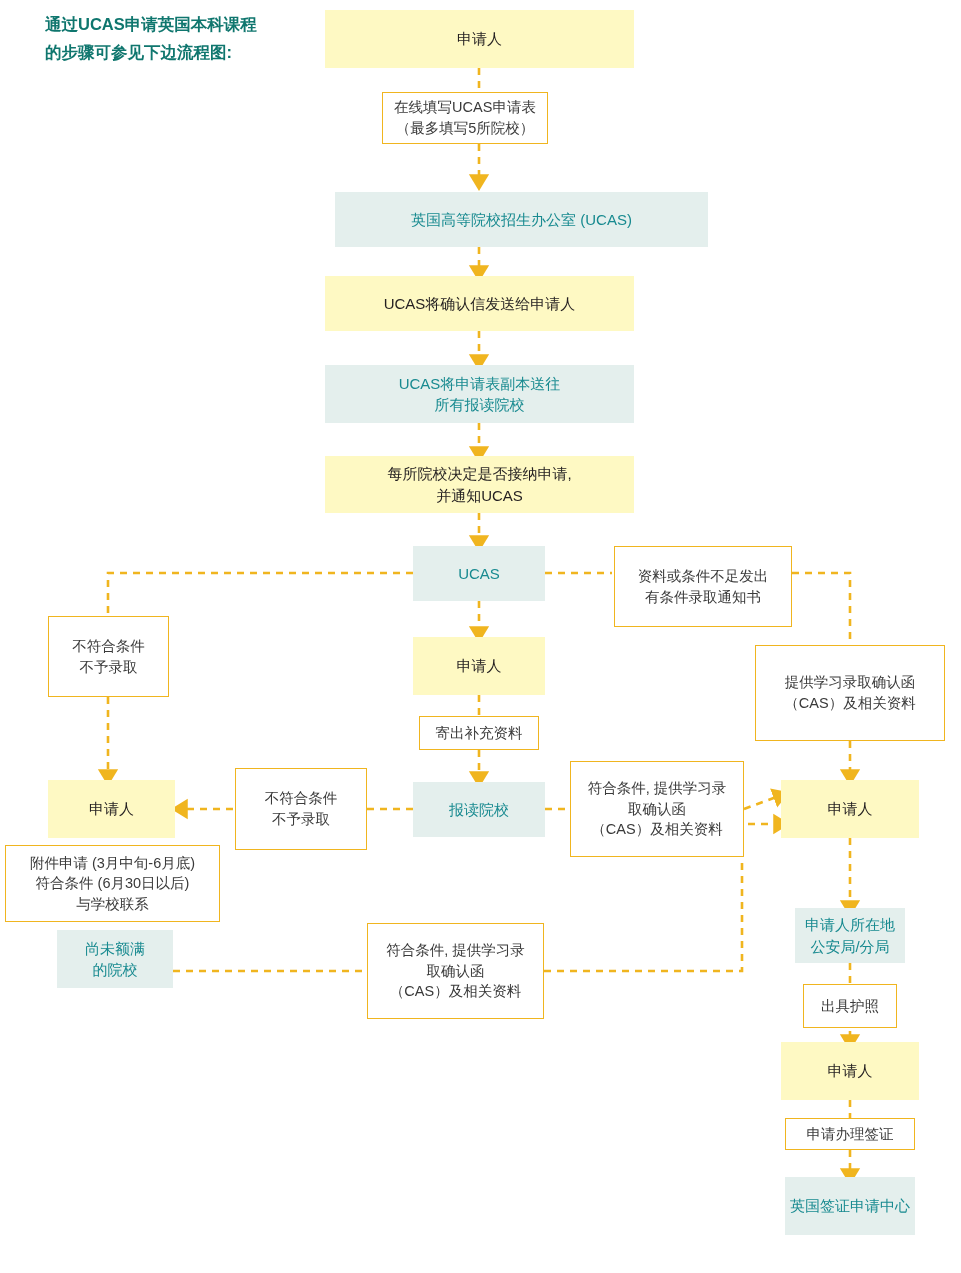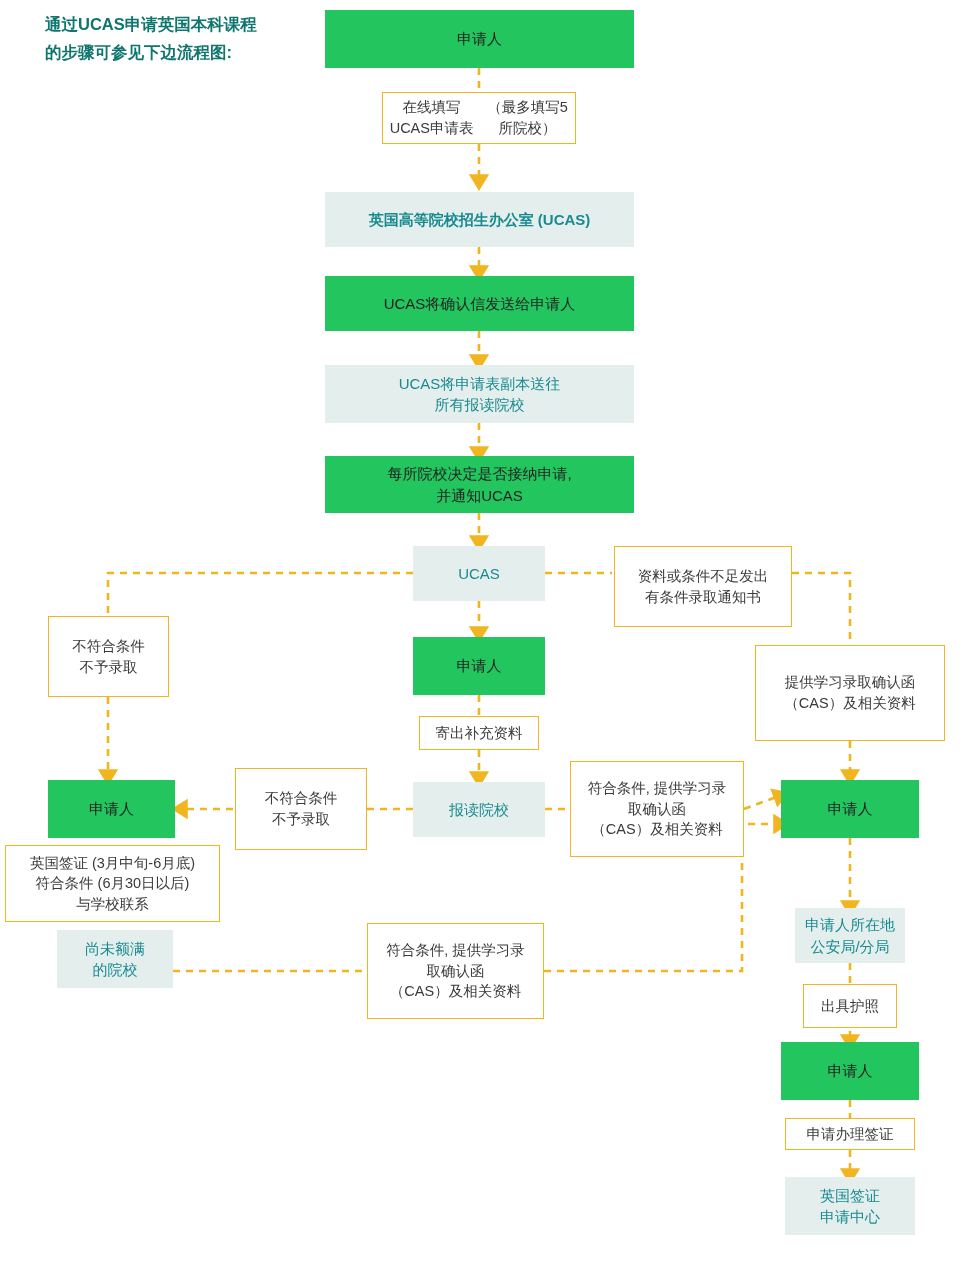--- a/index.html
+++ b/index.html
@@ -6,21 +6,21 @@
   html,body{margin:0;padding:0;background:#ffffff;}
   body{width:961px;height:1273px;position:relative;overflow:hidden;
        font-family:"Liberation Sans","DejaVu Sans",sans-serif;}
   #stage{position:absolute;left:0;top:0;width:961px;height:1273px;}
   svg#wires{position:absolute;left:0;top:0;width:961px;height:1273px;pointer-events:none;}
 
   .node{position:absolute;box-sizing:border-box;display:flex;align-items:center;
         justify-content:center;text-align:center;line-height:1.42;z-index:3;}
 
   
-  .n-gold{background:#22c55e;color:#231f20;font-size:15px;}
+  .n-gold{background:#fef9c3;color:#231f20;font-size:15px;}
   
   .n-teal{background:#e4efed;color:#188a90;font-size:15px;}
   
   .n-edge{background:#ffffff;border:1.6px solid #f0b51f;color:#3a3a3a;font-size:14.5px;}
 
   .title{position:absolute;left:45px;top:10px;width:280px;color:#0f766e;
          font-size:16.5px;font-weight:bold;line-height:1.72;z-index:4;text-align:left;
          display:block;}
   .title span{display:block;}
 </style>
@@ -94,26 +94,26 @@
       <path d="M850,1100 L850,1118"></path>
 
       <path d="M850,1150 L850,1174" marker-end="url(#ah-d)"></path>
     </g>
   </svg>
 
   <div class="node n-gold" style="left:325px;top:10px;width:309px;height:58px;">
     <span>申请人</span>
   </div>
 
-  <div class="node n-edge" style="left:382px;top:92px;width:194px;height:52px;flex-direction:row;">
+  <div class="node n-edge" style="left:382px;top:92px;width:166px;height:52px;flex-direction:column;">
     <span>在线填写UCAS申请表</span>
     <span>（最多填写5所院校）</span>
   </div>
 
-  <div class="node n-teal" style="left:325px;top:192px;width:309px;height:55px;font-weight:bold;">
+  <div class="node n-teal" style="left:335px;top:192px;width:373px;height:55px;">
     <span>英国高等院校招生办公室 (UCAS)</span>
   </div>
 
   <div class="node n-gold" style="left:325px;top:276px;width:309px;height:55px;">
     <span>UCAS将确认信发送给申请人</span>
   </div>
 
   <div class="node n-teal" style="left:325px;top:365px;width:309px;height:58px;flex-direction:column;">
     <span>UCAS将申请表副本送往</span>
     <span>所有报读院校</span>
@@ -168,21 +168,21 @@
     <span>符合条件, 提供学习录</span>
     <span>取确认函</span>
     <span>（CAS）及相关资料</span>
   </div>
 
   <div class="node n-gold" style="left:781px;top:780px;width:138px;height:58px;">
     <span>申请人</span>
   </div>
 
   <div class="node n-edge" style="left:5px;top:845px;width:215px;height:77px;flex-direction:column;">
-    <span>英国签证 (3月中旬-6月底)</span>
+    <span>附件申请 (3月中旬-6月底)</span>
     <span>符合条件 (6月30日以后)</span>
     <span>与学校联系</span>
   </div>
 
   <div class="node n-teal" style="left:57px;top:930px;width:116px;height:58px;flex-direction:column;">
     <span>尚未额满</span>
     <span>的院校</span>
   </div>
 
   <div class="node n-edge" style="left:367px;top:923px;width:177px;height:96px;flex-direction:column;">
@@ -201,18 +201,18 @@
   </div>
 
   <div class="node n-gold" style="left:781px;top:1042px;width:138px;height:58px;">
     <span>申请人</span>
   </div>
 
   <div class="node n-edge" style="left:785px;top:1118px;width:130px;height:32px;">
     <span>申请办理签证</span>
   </div>
 
-  <div class="node n-teal" style="left:785px;top:1177px;width:130px;height:58px;flex-direction:column;">
+  <div class="node n-teal" style="left:785px;top:1177px;width:130px;height:58px;flex-direction:row;">
     <span>英国签证</span>
     <span>申请中心</span>
   </div>
 
 </div>
 
 </body></html>

